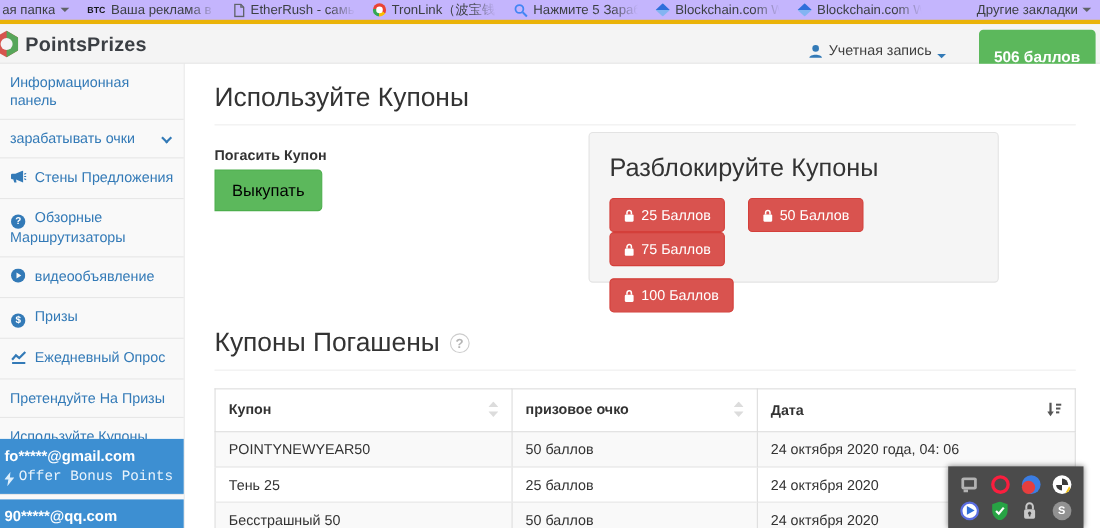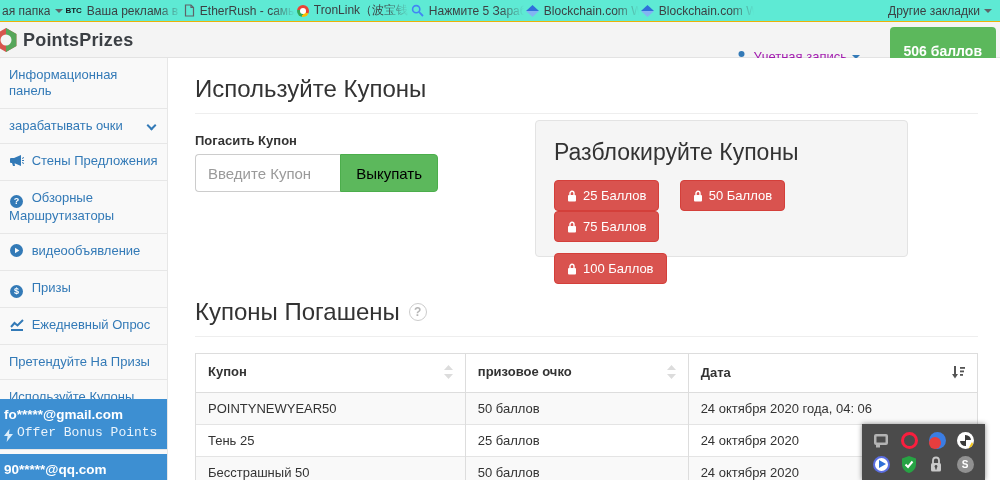--- a/index.html
+++ b/index.html
@@ -7,45 +7,45 @@
   body {
     font-family: "Liberation Sans", sans-serif;
     position: relative;
     overflow: hidden;
     background: #fff;
     color: #333;
   }
   
   .bookmarks-bar {
     position:absolute; top:0; left:0; right:0; height:22px;
-    background:#5eead4; display:flex; align-items:center;
-    font-size:12px; color:#3c4043; padding:0 8px 0 2px; gap:2px;
-    white-space:nowrap; border-bottom:1px solid #eab308;
+    background:#c4b5fd; display:flex; align-items:center;
+    font-size:12px; color:#3c4043; padding:0 8px 0 2px; gap:16px;
+    white-space:nowrap; border-bottom:4px solid #eab308;
   }
   .bm-item { display:flex; align-items:center; gap:5px; cursor:pointer; }
   .bm-label { max-width:95px; overflow:hidden;
     -webkit-mask-image:linear-gradient(90deg,#000 75%,transparent);
             mask-image:linear-gradient(90deg,#000 75%,transparent); }
   .bm-other { margin-left:auto; display:flex; align-items:center; gap:4px; }
   .caret-down { width:0;height:0;border-left:4px solid transparent;border-right:4px solid transparent;border-top:4px solid #5f6368; display:inline-block; }
   .btc-glyph { font-size:8px; font-weight:bold; color:#16181c; letter-spacing:0; }
   .chrome-dot { width:12px;height:12px;border-radius:50%;
     background:conic-gradient(#ea4335 0 33%, #fbbc05 33% 52%, #34a853 52% 78%, #ea4335 78%);
     position:relative; display:inline-block; }
   .chrome-dot i { position:absolute; inset:3px; background:#fff; border-radius:50%; }
   .gem { display:inline-block; }
   
   .site-header {
     position:absolute; top:22px; left:0; right:0; height:36px;
     background:#f4f4f4; border-bottom:1px solid #e3e3e3;
   }
   .brand { position:absolute; left:-7px; top:5px; display:flex; align-items:center; }
   .brand-text { font-size:18px; font-weight:bold; color:#3b3f44; margin-left:4px; letter-spacing:.2px; }
-  .account { position:absolute; right:140px; top:27px; display:flex; align-items:center; gap:5px;
-    color:#a21caf; font-size:13px; cursor:pointer; }
+  .account { position:absolute; right:140px; top:16px; display:flex; align-items:flex-end; gap:5px;
+    color:#404040; font-size:13px; cursor:pointer; }
   .account .caret-down { border-top-color:#337ab7; }
   .points-badge { position:absolute; right:4px; top:5px; background:#5cb85c; color:#fff;
     font-size:14px; font-weight:bold; padding:16px 14px; border-radius:4px; cursor:pointer; }
   
   .sidebar { position:absolute; top:58px; left:0; bottom:0; width:168px;
     background:#f9f9f9; border-right:1px solid #e7e7e7; }
   .side-list { list-style:none; }
   .side-list li { padding:9px 8px 9px 9px; font-size:13px; line-height:16px; color:#337ab7;
     border-bottom:1px solid #e7e7e7; cursor:pointer; position:relative; }
   .side-ico { display:inline-block; width:15px; margin-right:4px; vertical-align:-2px; text-align:center; }
@@ -238,21 +238,20 @@
       <span>Offer Bonus Points</span>
     </div>
   </div>
 </div>
 
 <div class="main">
   <h1 class="page-title">Используйте Купоны</h1>
 
   <label class="redeem-label">Погасить Купон</label>
   <div class="input-group">
-    <input class="coupon-input" type="text" placeholder="Введите Купон" style="">
     <button class="redeem-btn">Выкупать</button>
   </div>
 
   <div class="unlock-panel">
     <div class="unlock-title">Разблокируйте Купоны</div>
     <div class="unlock-row1">
       <button class="btn-danger">
         <svg width="10" height="12" viewBox="0 0 10 12">
             <rect x="1" y="5" width="8" height="6.5" rx="1" fill="#fff"></rect>
             <path d="M3 5 V3.3 a2 2 0 0 1 4 0 V5" fill="none" stroke="#fff" stroke-width="1.4"></path>

